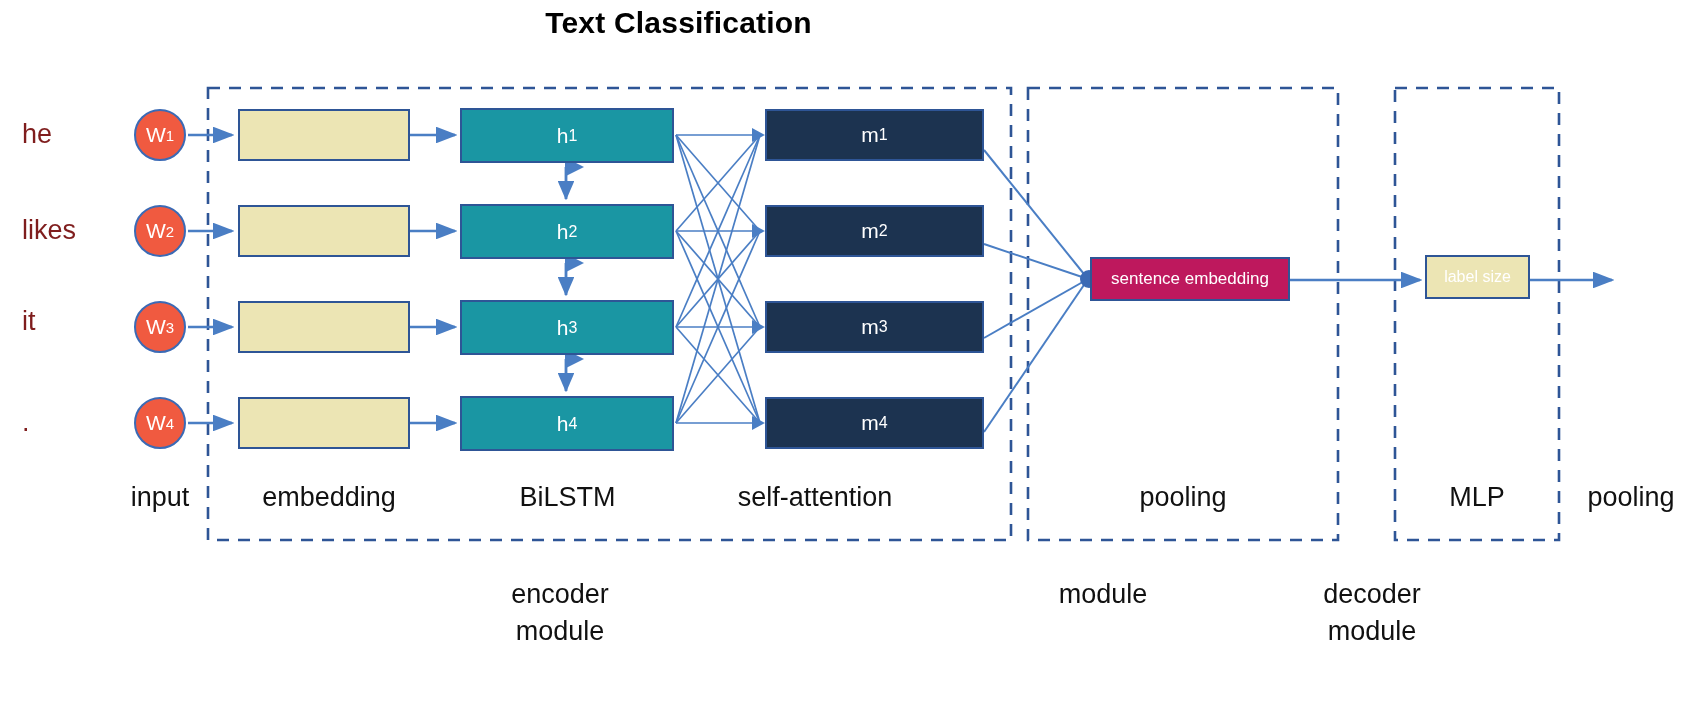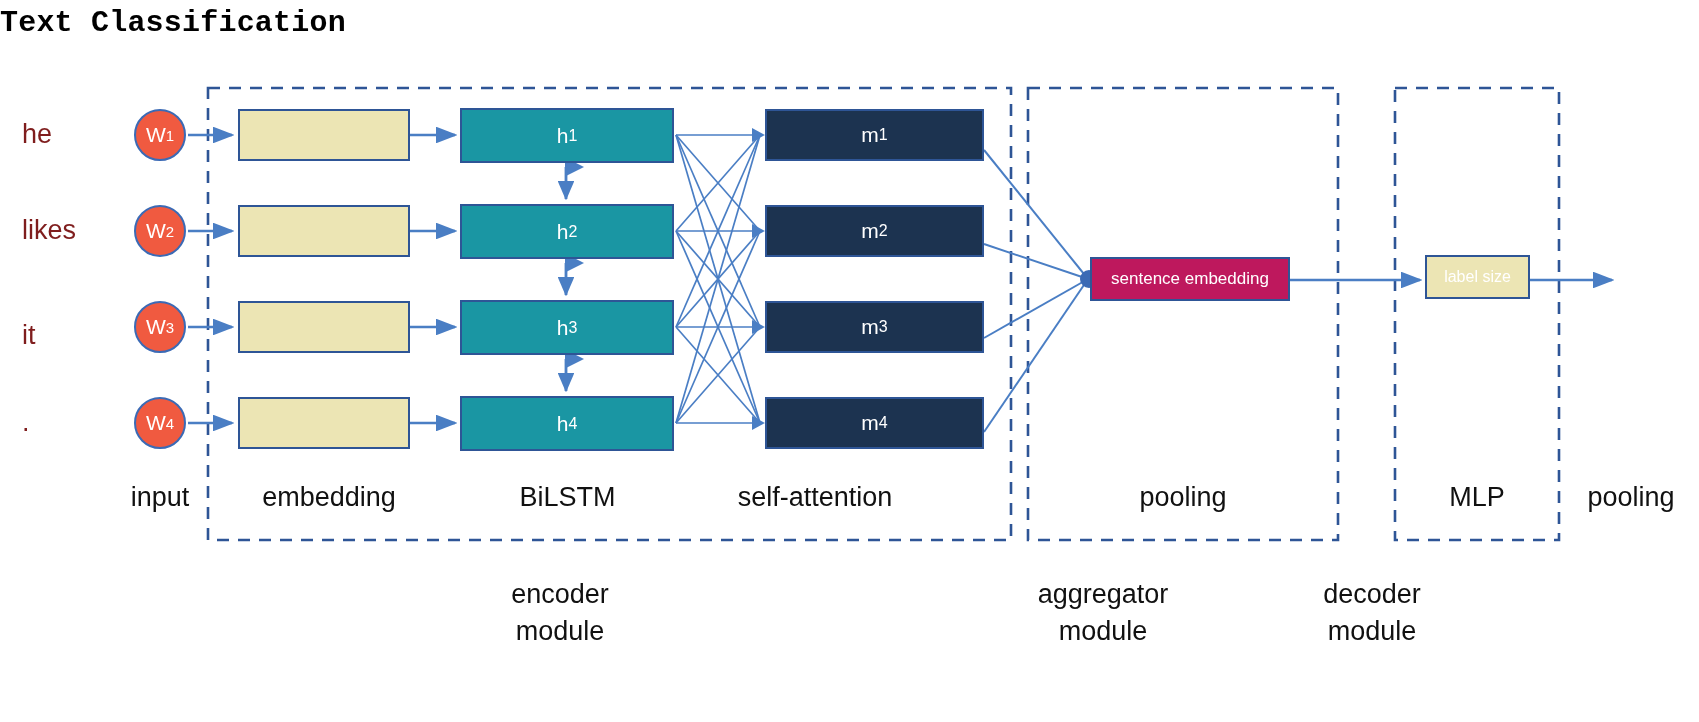--- a/index.html
+++ b/index.html
@@ -8,23 +8,23 @@
     width:1699px;height:722px;
     background:#ffffff;
     font-family:"Liberation Sans", sans-serif;
     overflow:hidden;
   }
   #svg-layer{position:absolute;left:0;top:0;width:1699px;height:722px;}
   .abs{position:absolute;}
 
   #title{
     left:0;top:6px;width:1357px;
+    text-align:center;
     font-size:30px;font-weight:bold;color:#000000;
     letter-spacing:.2px;
-    font-family:Liberation Mono, monospace;
   }
 
   .word{
     font-size:27px;color:#7f1d1d;
     text-align:left;
   }
 
   .wcircle{
     width:52px;height:52px;border-radius:50%;
     background:#f05a40;border:2px solid #3b6ab5;
@@ -185,21 +185,21 @@
 
     <g stroke="#4a7ec4" stroke-width="2.4" fill="none" marker-end="url(#arrowhead)">
       <line x1="1530" y1="280" x2="1612" y2="280"></line>
     </g>
   </svg>
 
   <div class="abs" id="title">Text Classification</div>
 
   <div class="abs word" style="left:22px;top:119px;width:110px;">he</div>
   <div class="abs word" style="left:22px;top:215px;width:110px;">likes</div>
-  <div class="abs word" style="left:22px;top:320px;width:110px;">it</div>
+  <div class="abs word" style="left:22px;top:306px;width:110px;">it</div>
   <div class="abs word" style="left:22px;top:407px;width:110px;">.</div>
 
   <div class="abs wcircle" style="left:134px;top:109px;">
     <span>W</span>
       <span class="sub">1</span>
   </div>
   <div class="abs wcircle" style="left:134px;top:205px;">
     <span>W</span>
       <span class="sub">2</span>
   </div>
@@ -263,21 +263,20 @@
   <div class="abs stagelabel" style="left:700px;width:230px;">self-attention</div>
   <div class="abs stagelabel" style="left:1395px;width:164px;">MLP</div>
   <div class="abs stagelabel" style="left:1028px;width:310px;">pooling</div>
   <div class="abs stagelabel" style="left:1566px;width:130px;">pooling</div>
 
   <div class="abs modlabel" style="left:460px;width:200px;">
     <div>encoder</div>
     <div>module</div>
   </div>
   <div class="abs modlabel" style="left:1008px;width:190px;">
-    <div>aggregator</div>
     <div>module</div>
   </div>
   <div class="abs modlabel" style="left:1282px;width:180px;">
     <div>decoder</div>
     <div>module</div>
   </div>
 
 </div>
 
 </body></html>

